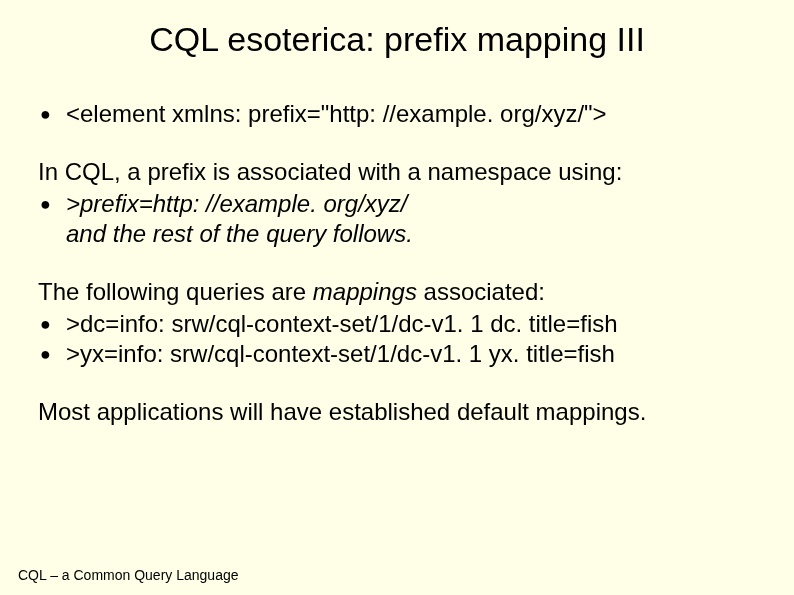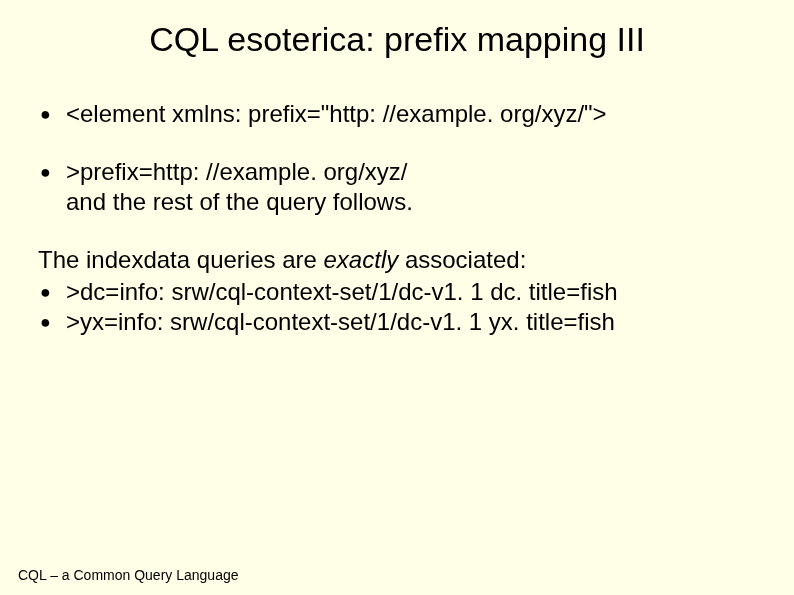--- a/index.html
+++ b/index.html
@@ -70,39 +70,43 @@
   <h1 class="title">CQL esoterica: prefix mapping III</h1>
 
   <div class="para">
     <div class="bullet-row">
       <div class="bullet-dot">●</div>
       <div class="bullet-text">&lt;element xmlns: prefix="http: //example. org/xyz/"&gt;</div>
     </div>
   </div>
 
   <div class="para">
+    <div class="lead">In CQL, a prefix is associated with a namespace using:</div>
     <div class="bullet-row">
       <div class="bullet-dot">●</div>
-      <div class="bullet-text" style="white-space: pre-line;">&gt;prefix=http: //example. org/xyz/
+      <div class="bullet-text" style="white-space: pre-line; font-style: italic;">&gt;prefix=http: //example. org/xyz/
 and the rest of the query follows.</div>
     </div>
   </div>
 
   <div class="para">
     <div class="lead">
-      <span>The indexdata queries are </span><span class="italic">exactly</span><span> associated:</span>
+      <span>The following queries are </span><span class="italic">mappings</span><span> associated:</span>
     </div>
     <div class="bullet-row">
       <div class="bullet-dot">●</div>
       <div class="bullet-text">&gt;dc=info: srw/cql-context-set/1/dc-v1. 1 dc. title=fish</div>
     </div>
     <div class="bullet-row">
       <div class="bullet-dot">●</div>
       <div class="bullet-text">&gt;yx=info: srw/cql-context-set/1/dc-v1. 1 yx. title=fish</div>
     </div>
   </div>
 
+  <div class="para">
+    <div class="lead">Most applications will have established default mappings.</div>
+  </div>
 
   <div class="footer">
     <div>CQL – a Common Query Language</div>
   </div>
 
 </div>
 
 </body></html>

